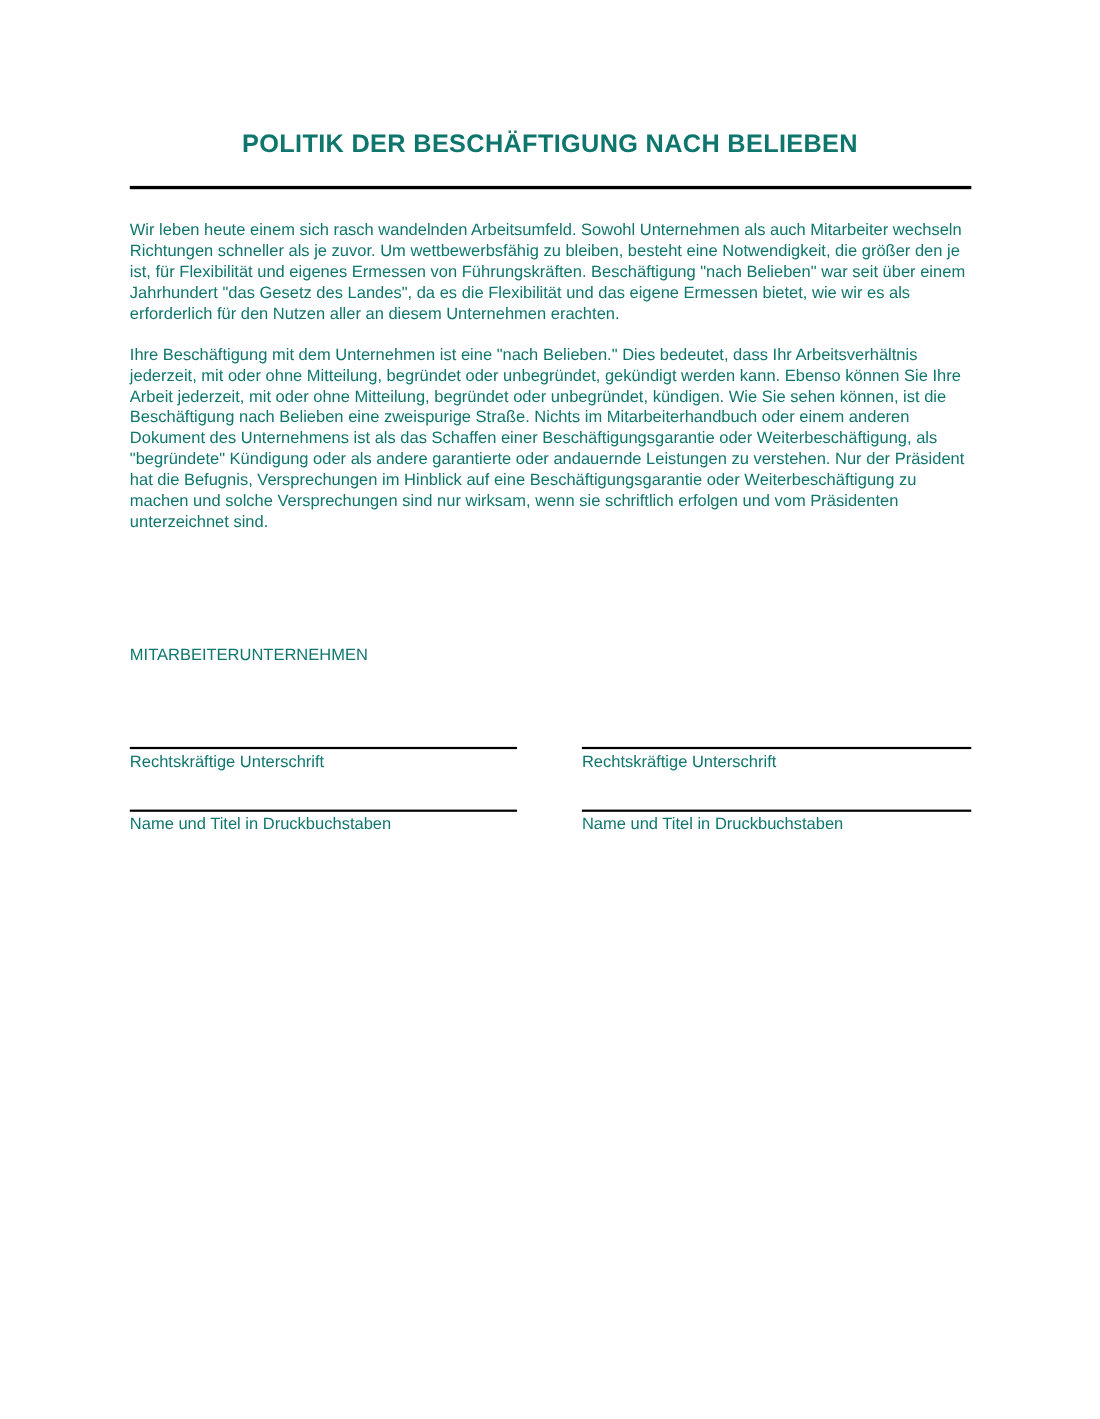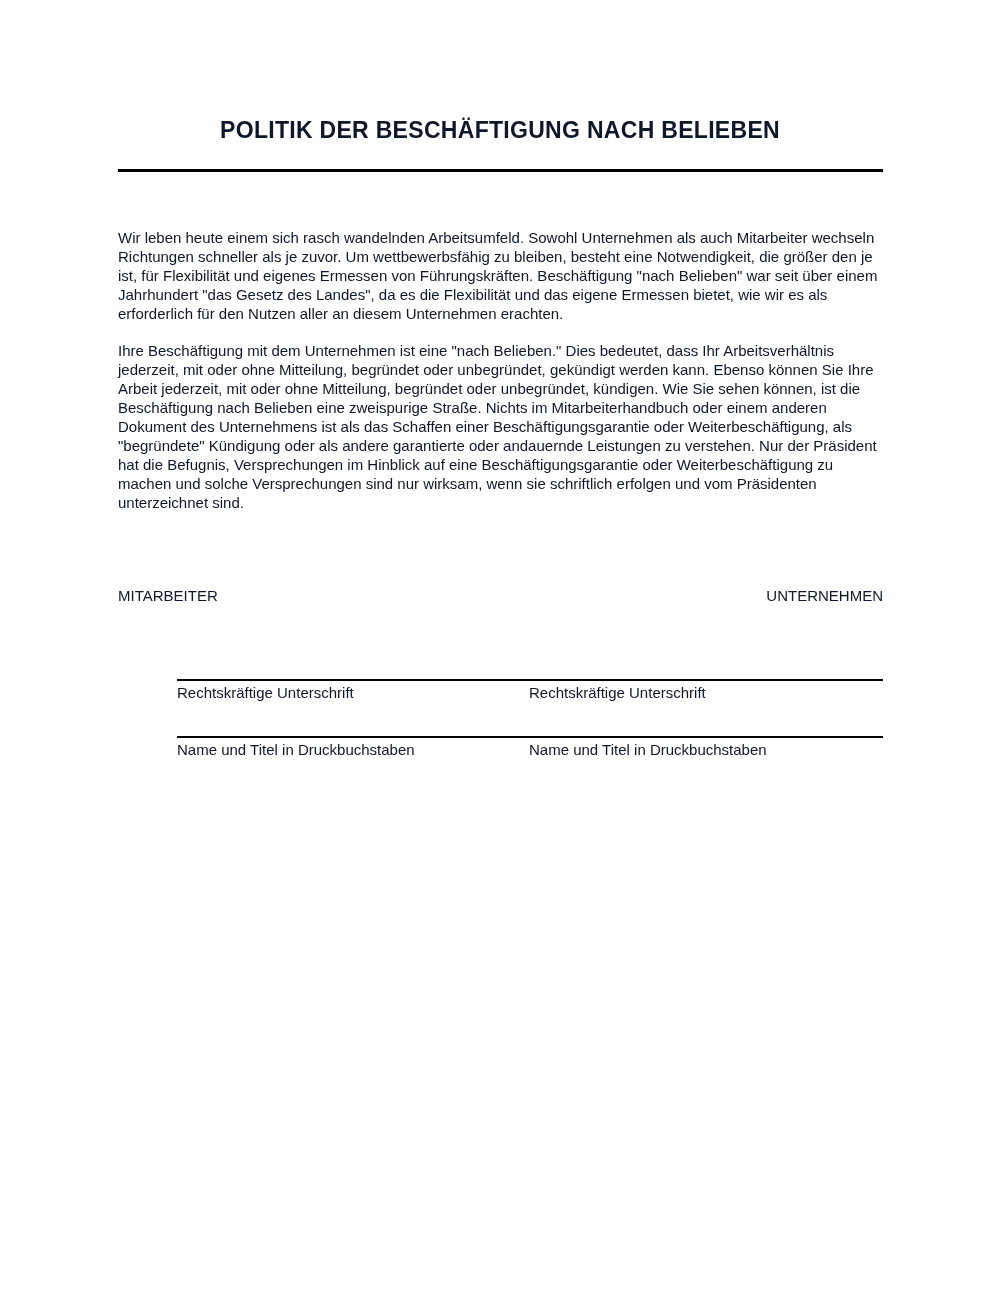--- a/index.html
+++ b/index.html
@@ -5,21 +5,21 @@
   html, body {
     margin: 0;
     padding: 0;
     background: #ffffff;
   }
   .page {
     position: relative;
     width: 1000px;
     height: 976px;
     background: #ffffff;
-    color: #0f172a;
+    color: #0f766e;
     font-family: "Liberation Sans", sans-serif;
     overflow: hidden;
   }
   .doc-title {
     position: absolute;
     top: 116px;
     left: 0;
     width: 1000px;
     margin: 0;
     text-align: center;
@@ -31,46 +31,46 @@
   .title-divider {
     position: absolute;
     top: 169px;
     left: 118px;
     width: 765px;
     height: 3px;
     background: #000000;
   }
   .body-copy {
     position: absolute;
-    top: 228px;
+    top: 200px;
     left: 118px;
     width: 766px;
     font-size: 15px;
     line-height: 19px;
   }
   .body-copy p {
     margin: 0 0 18px 0;
   }
   .sig-headings {
     position: absolute;
     top: 586px;
     left: 118px;
     width: 765px;
     display: flex;
-    justify-content: space-between;
+    justify-content: flex-start;
     font-size: 15px;
     line-height: 19px;
   }
   .sig-row {
     position: absolute;
     top: 679px;
     left: 118px;
     width: 765px;
     display: flex;
-    justify-content: flex-end;
+    justify-content: space-between;
   }
   .sig-col-left  { width: 352px; }
   .sig-col-right { width: 354px; }
   .sig-line {
     border-top: 2px solid #000000;
     height: 0;
   }
   .sig-line + .sig-label {
     margin-top: 2px;
   }

